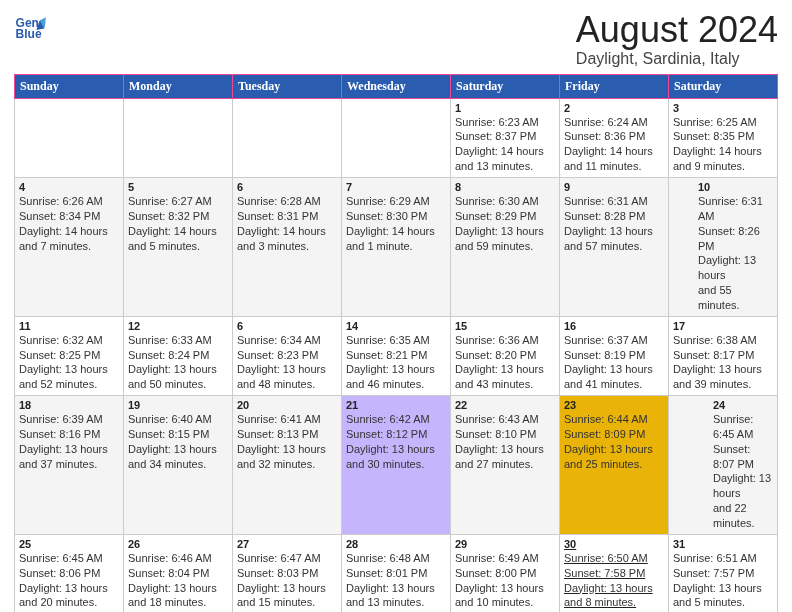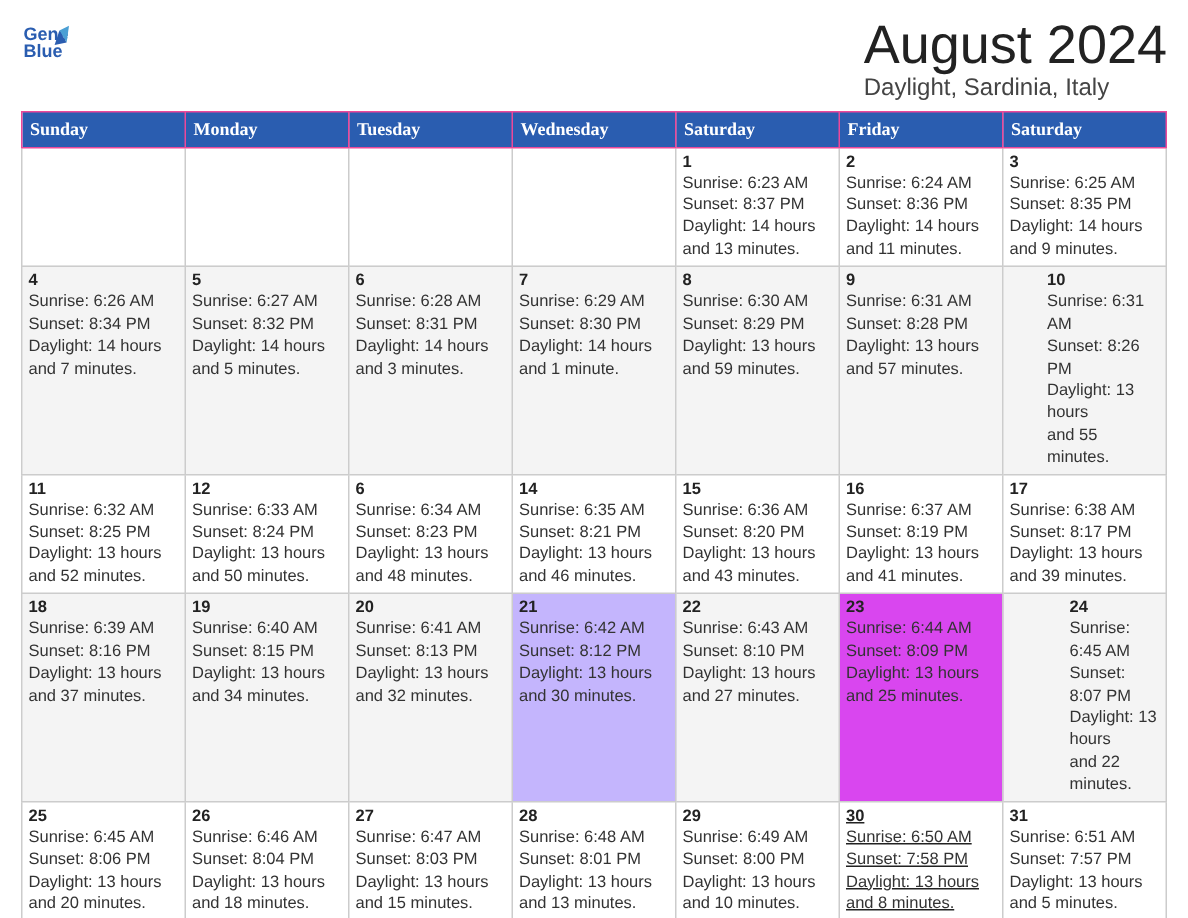--- a/index.html
+++ b/index.html
@@ -239,21 +239,21 @@
             <div class="day-info">Sunrise: 6:41 AM<br>Sunset: 8:13 PM<br>Daylight: 13 hours<br>and 32 minutes.</div>
           </td>
           <td style="background: #c4b5fd;">
             <span class="day-number">21</span>
             <div class="day-info">Sunrise: 6:42 AM<br>Sunset: 8:12 PM<br>Daylight: 13 hours<br>and 30 minutes.</div>
           </td>
           <td style="background: rgb(244, 244, 244);">
             <span class="day-number">22</span>
             <div class="day-info">Sunrise: 6:43 AM<br>Sunset: 8:10 PM<br>Daylight: 13 hours<br>and 27 minutes.</div>
           </td>
-          <td style="background: #d946ef;">
+          <td style="background: #eab308;">
             <span class="day-number">23</span>
             <div class="day-info">Sunrise: 6:44 AM<br>Sunset: 8:09 PM<br>Daylight: 13 hours<br>and 25 minutes.</div>
           </td>
           <td style="background: rgb(244, 244, 244); padding-left: 44px;">
             <span class="day-number">24</span>
             <div class="day-info">Sunrise: 6:45 AM<br>Sunset: 8:07 PM<br>Daylight: 13 hours<br>and 22 minutes.</div>
           </td>
         </tr>
         <tr>
           <td style="background: rgb(255, 255, 255);">

